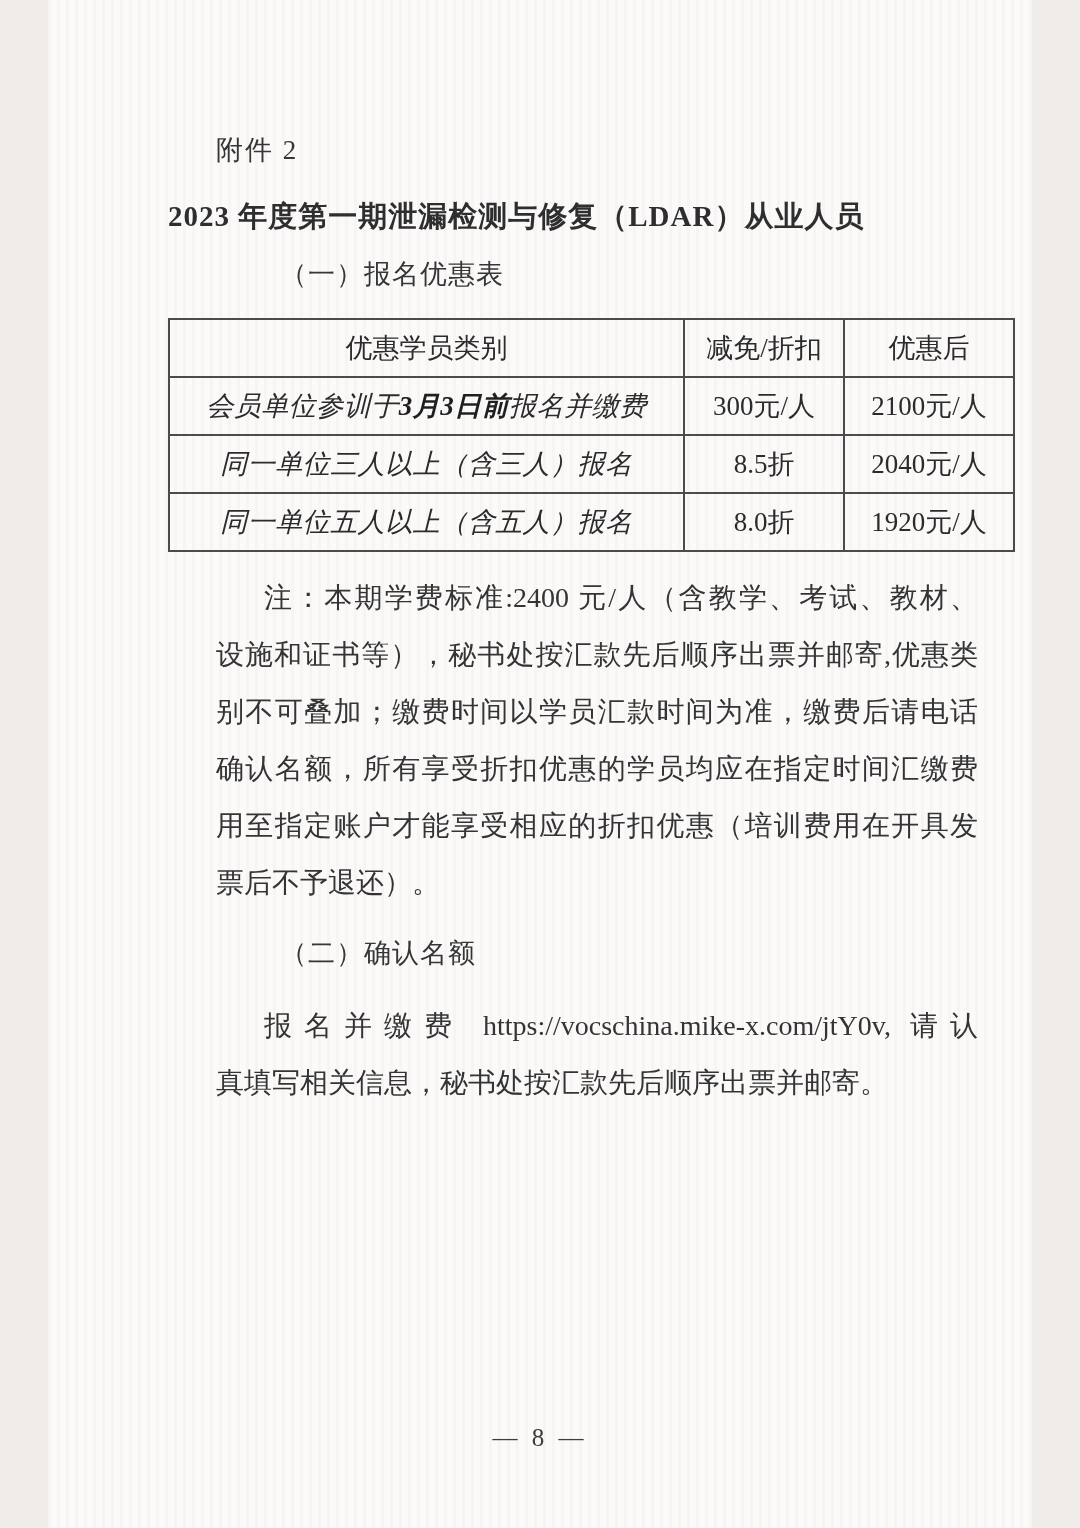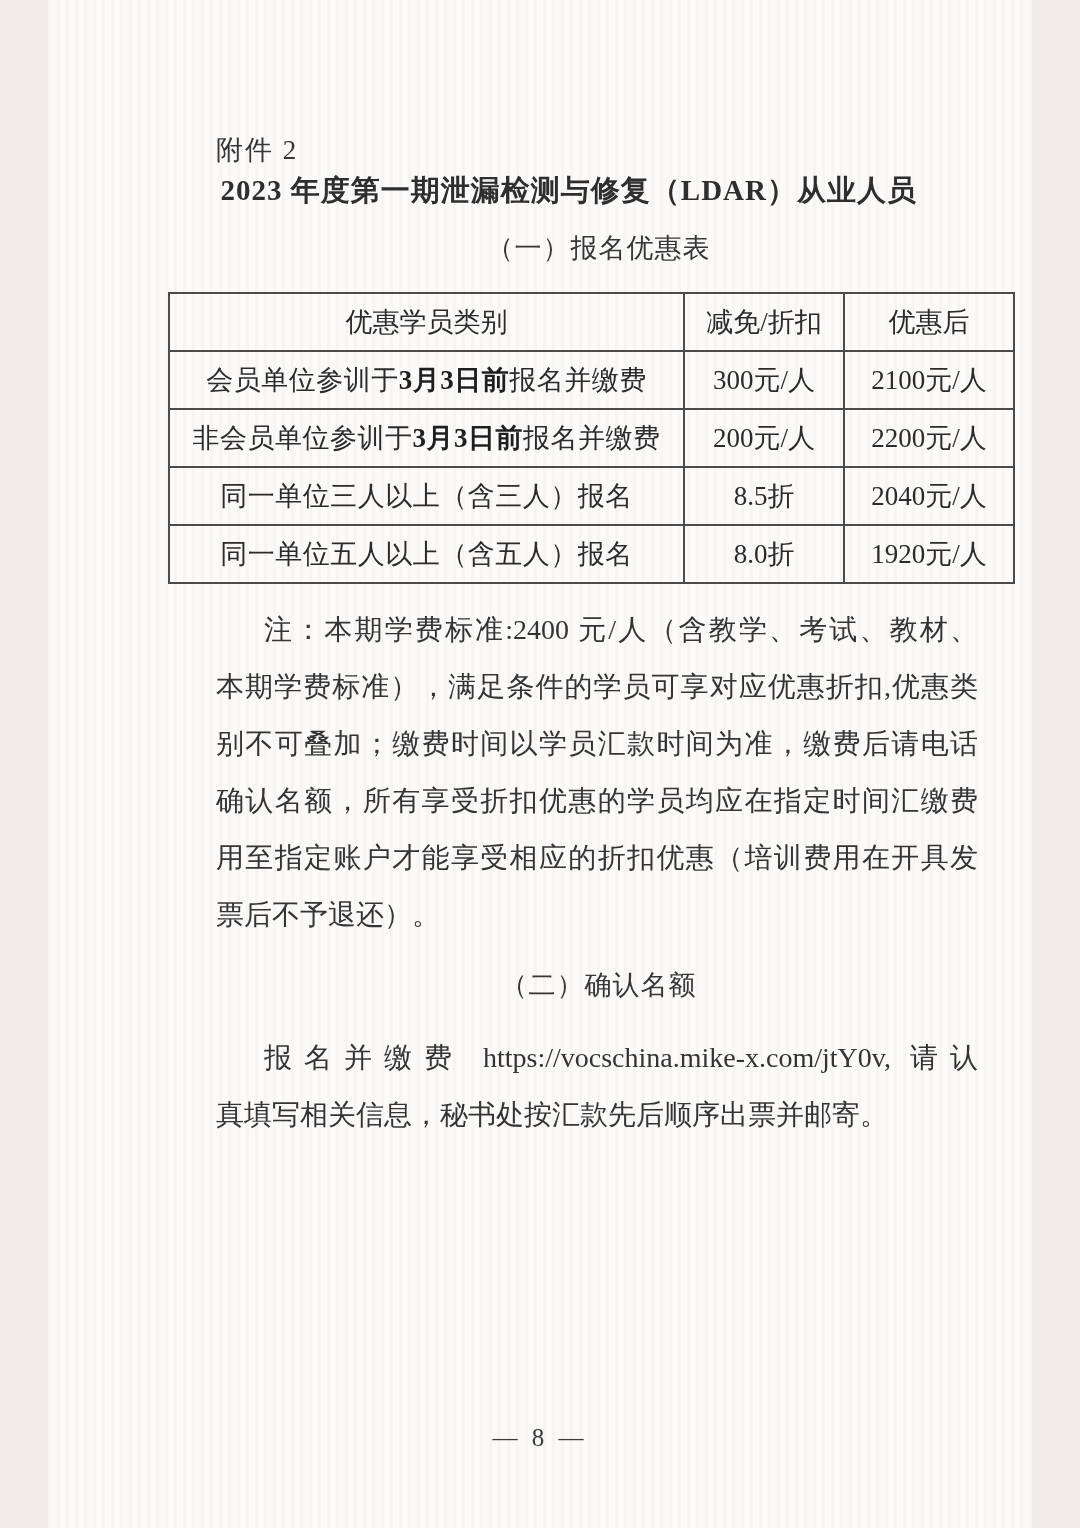--- a/index.html
+++ b/index.html
@@ -18,33 +18,33 @@
     color: #363636;
     padding: 132px 115px 0 120px;
     overflow: hidden;
   }
   .attachment-label {
     margin-left: 48px;
     font-size: 27px;
     letter-spacing: 2px;
   }
   .doc-title {
-    text-align: right;
+    margin-top: 26px;
+    text-align: left;
     font-weight: 700;
     font-size: 29px;
     line-height: 44px;
     color: #2e2e2e;
     letter-spacing: 1px;
   }
   .section-heading {
     margin-left: 112px;
     margin-top: 18px;
     font-size: 27px;
     letter-spacing: 1px;
-    text-align: center;
   }
   table.discount-table {
     margin-top: 26px;
     width: 845px;
     border-collapse: collapse;
     table-layout: fixed;
     font-size: 27px;
     color: #2b2b2b;
   }
   table.discount-table th,
@@ -55,20 +55,21 @@
     text-align: center;
     padding: 0 4px;
   }
   col.c1 { width: 515px; }
   col.c2 { width: 160px; }
   col.c3 { width: 170px; }
   td.category {
     text-align: left;
     padding-left: 13px;
     letter-spacing: 0.5px;
+    font-style: italic;
   }
   td.category .seg-bold { font-weight: 700; color: #1f1f1f; }
   .para {
     margin-left: 48px;
     width: 762px;
     font-size: 28px;
     color: #343434;
   }
   .note-para { margin-top: 17px; }
   .invoice-para { margin-top: 26px; }
@@ -121,40 +122,35 @@
       <th>优惠学员类别</th>
       <th>减免/折扣</th>
       <th>优惠后</th>
     </tr>
     <tr>
       <td class="category"><span>会员单位参训于</span><span class="seg-bold">3月3日前</span><span>报名并缴费</span></td>
       <td>300元/人</td>
       <td>2100元/人</td>
     </tr>
     <tr>
-      <td class="category"><span>非会员单位参训于</span><span class="seg-bold">3月3日前</span><span>报名并缴费</span></td>
-      <td>200元/人</td>
-      <td>2200元/人</td>
-    </tr>
-    <tr>
       <td class="category"><span>同一单位三人以上（含三人）报名</span><span class="seg-bold"></span><span></span></td>
       <td>8.5折</td>
       <td>2040元/人</td>
     </tr>
     <tr>
       <td class="category"><span>同一单位五人以上（含五人）报名</span><span class="seg-bold"></span><span></span></td>
       <td>8.0折</td>
       <td>1920元/人</td>
     </tr>
   </tbody>
     </table>
 
   <div class="para note-para">
     <div class="line justify indent">注：本期学费标准:2400 元/人（含教学、考试、教材、</div>
-    <div class="line justify">本期学费标准），满足条件的学员可享对应优惠折扣,优惠类</div>
+    <div class="line justify">设施和证书等），秘书处按汇款先后顺序出票并邮寄,优惠类</div>
     <div class="line justify">别不可叠加；缴费时间以学员汇款时间为准，缴费后请电话</div>
     <div class="line justify">确认名额，所有享受折扣优惠的学员均应在指定时间汇缴费</div>
     <div class="line justify">用至指定账户才能享受相应的折扣优惠（培训费用在开具发</div>
     <div class="line">票后不予退还）。</div>
   </div>
 
   <div class="section-heading second">（二）确认名额</div>
 
   <div class="para invoice-para">
     <div class="line justify indent">报名并缴费 https://vocschina.mike-x.com/jtY0v, 请认</div>

